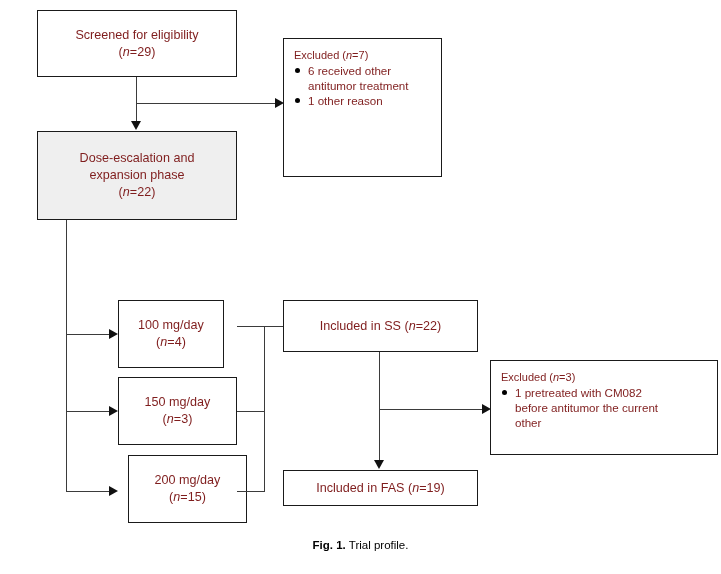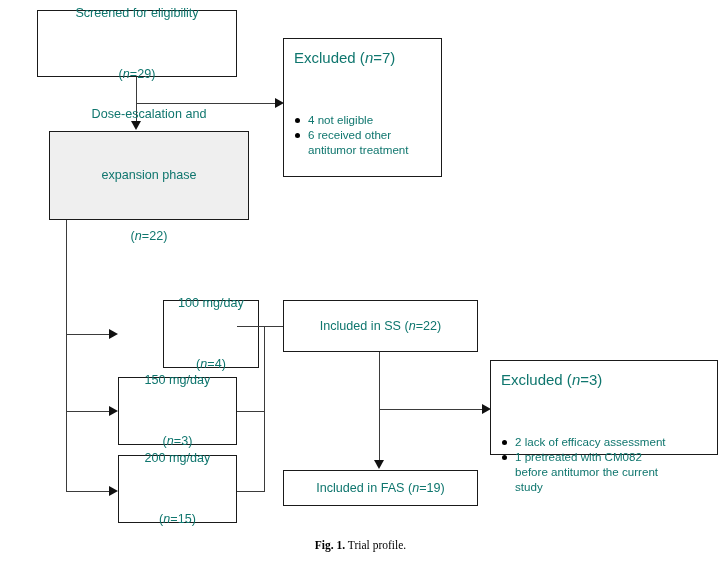--- a/index.html
+++ b/index.html
@@ -26,37 +26,36 @@
     position: absolute;
     box-sizing: border-box;
     border: 1.6px solid #1a1a1a;
     background: #ffffff;
     display: flex;
     flex-direction: column;
     justify-content: center;
     align-items: center;
     font-size: 12.6px;
     line-height: 1.35;
-    color: #0f766e;
-    gap: 44px;
+    color: #7f1d1d;
   }
   .node.shaded {
     background: #efefef;
   }
   .node .line {
     display: block;
     white-space: nowrap;
   }
   .node.left-align {
     align-items: flex-start;
     justify-content: flex-start;
     padding: 9px 6px 6px 10px;
   }
   .heading {
-    font-size: 15px;
+    font-size: 11px;
     margin-bottom: 1px;
   }
   ul.bullets {
     list-style: none;
     margin: 0;
     padding: 0;
   }
   ul.bullets li {
     position: relative;
     padding-left: 14px;
@@ -102,21 +101,21 @@
     border-top: 5.5px solid transparent;
     border-bottom: 5.5px solid transparent;
     border-left: 9px solid #111111;
   }
   .caption {
     position: absolute;
     left: 0;
     top: 539px;
     width: 721px;
     text-align: center;
-    font-family: Liberation Serif, serif;
+    font-family: Liberation Sans, sans-serif;
     font-size: 11.5px;
     color: #000;
   }
   .caption .figno {
     font-weight: bold;
   }
 </style>
 </head>
 <body>
 
@@ -129,53 +128,53 @@
 
   <div class="conn v" style="left:136px; top:77px; width:1.3px; height:45px;"></div>
   <div class="arrow-down" style="left:131px; top:121px;"></div>
 
   <div class="conn h" style="left:136px; top:103px; width:140px; height:1.3px;"></div>
   <div class="arrow-right" style="left:275px; top:98px;"></div>
 
   <div class="node left-align" style="left:283px; top:38px; width:159px; height:139px;">
     <span class="heading">Excluded (<em class="n">n</em>=7)</span>
     <ul class="bullets">
-      <li><span class="dot"></span><span>4 not eligible</span></li>
       <li><span class="dot"></span><span>6 received other</span><span class="cont">antitumor treatment</span></li>
+      <li><span class="dot"></span><span>1 other reason</span></li>
     </ul>
   </div>
 
-  <div class="node shaded" style="left:37px; top:131px; width:200px; height:89px;margin-left:12px;">
+  <div class="node shaded" style="left:37px; top:131px; width:200px; height:89px;">
     <span class="line">Dose-escalation and</span>
     <span class="line">expansion phase</span>
     <span class="line">(<em class="n">n</em>=22)</span>
   </div>
 
   <div class="conn v" style="left:66px; top:220px; width:1.3px; height:272px;"></div>
 
   <div class="conn h" style="left:66px; top:334px; width:45px; height:1.3px;"></div>
   <div class="arrow-right" style="left:109px; top:329px;"></div>
 
   <div class="conn h" style="left:66px; top:411px; width:45px; height:1.3px;"></div>
   <div class="arrow-right" style="left:109px; top:406px;"></div>
 
   <div class="conn h" style="left:66px; top:491px; width:45px; height:1.3px;"></div>
   <div class="arrow-right" style="left:109px; top:486px;"></div>
 
-  <div class="node" style="left:118px; top:300px; width:96px; height:68px;margin-left:45px;">
+  <div class="node" style="left:118px; top:300px; width:106px; height:68px;">
     <span class="line">100 mg/day</span>
     <span class="line">(<em class="n">n</em>=4)</span>
   </div>
 
   <div class="node" style="left:118px; top:377px; width:119px; height:68px;">
     <span class="line">150 mg/day</span>
     <span class="line">(<em class="n">n</em>=3)</span>
   </div>
 
-  <div class="node" style="left:118px; top:455px; width:119px; height:68px;">
+  <div class="node" style="left:128px; top:455px; width:119px; height:68px;">
     <span class="line">200 mg/day</span>
     <span class="line">(<em class="n">n</em>=15)</span>
   </div>
 
   <div class="conn h" style="left:237px; top:326px; width:28px; height:1.3px;"></div>
   <div class="conn h" style="left:237px; top:411px; width:28px; height:1.3px;"></div>
   <div class="conn h" style="left:237px; top:491px; width:28px; height:1.3px;"></div>
   <div class="conn v" style="left:264px; top:326px; width:1.3px; height:166px;"></div>
   <div class="conn h" style="left:264px; top:326px; width:20px; height:1.3px;"></div>
 
@@ -185,22 +184,21 @@
 
   <div class="conn v" style="left:379px; top:352px; width:1.3px; height:109px;"></div>
   <div class="arrow-down" style="left:374px; top:460px;"></div>
 
   <div class="conn h" style="left:379px; top:409px; width:104px; height:1.3px;"></div>
   <div class="arrow-right" style="left:482px; top:404px;"></div>
 
   <div class="node left-align" style="left:490px; top:360px; width:228px; height:95px;">
     <span class="heading">Excluded (<em class="n">n</em>=3)</span>
     <ul class="bullets">
-      <li><span class="dot"></span><span>2 lack of efficacy assessment</span></li>
-      <li><span class="dot"></span><span>1 pretreated with CM082</span><span class="cont">before antitumor the current</span><span class="cont">study</span></li>
+      <li><span class="dot"></span><span>1 pretreated with CM082</span><span class="cont">before antitumor the current</span><span class="cont">other</span></li>
     </ul>
   </div>
 
   <div class="node" style="left:283px; top:470px; width:195px; height:36px;">
     <span class="line">Included in FAS (<em class="n">n</em>=19)</span>
   </div>
 
   <div class="caption">
     <span class="figno">Fig. 1.</span>
     <span>Trial profile.</span>

